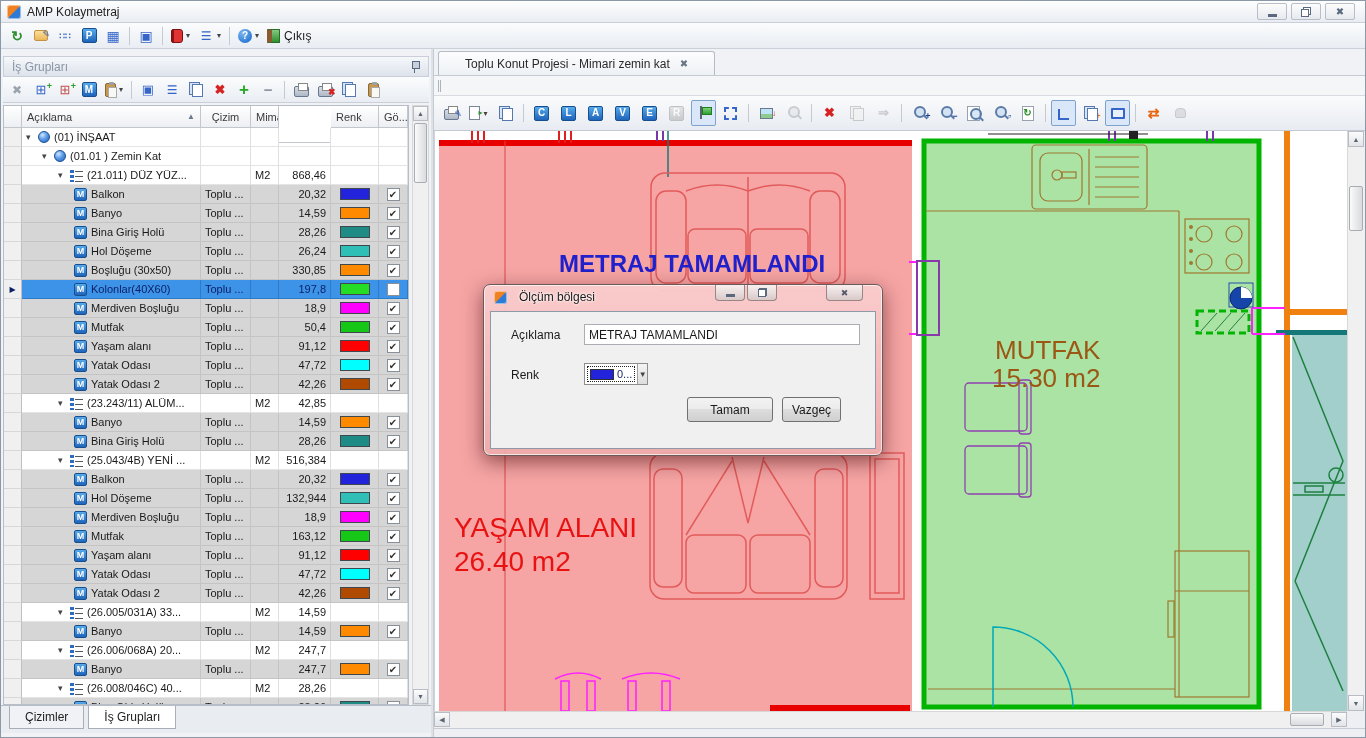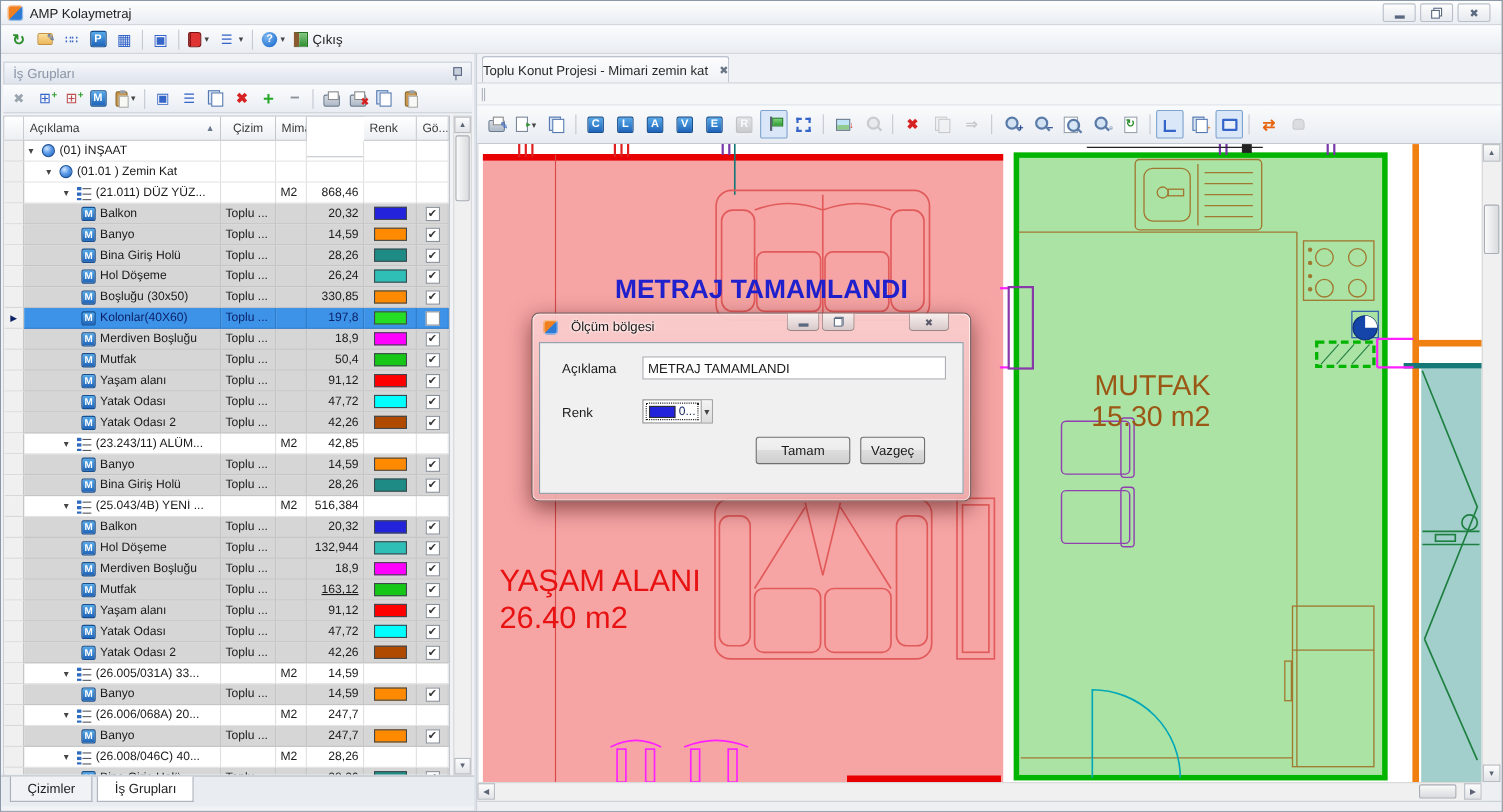--- a/index.html
+++ b/index.html
@@ -144,21 +144,21 @@
   .paneltabs{position:absolute;left:0;right:0;bottom:4px;height:28px;background:#E9EDF2;border-top:1px solid #B8BEC8;
     display:flex;align-items:flex-start;padding-left:6px;}
   .ptab{height:23px;margin:0 2px;padding:0 15px;background:#F0F2F5;border:1px solid #A9AFB9;border-top:none;
     font-size:12px;display:inline-flex;align-items:center;color:#222;}
   .ptab.active{background:#FFFFFF;}
   
   .docarea{position:absolute;left:433px;top:48px;right:0;bottom:0;background:#F0F2F5;}
   .tabbar{position:absolute;left:0;right:0;top:0;height:27px;background:#F0F2F5;border-bottom:1px solid #C5CAD2;
     display:flex;align-items:flex-end;padding-left:4px;}
   .dtab{height:24px;border:1px solid #B5BCC9;border-bottom:none;border-radius:3px 3px 0 0;
-    background:linear-gradient(#FDFDFE,#EEF1F5);padding:0 0;font-size:12px;display:flex;align-items:center;gap:10px;color:#2a2a2a;}
+    background:linear-gradient(#FDFDFE,#EEF1F5);padding:0 26px;font-size:12px;display:flex;align-items:center;gap:10px;color:#2a2a2a;}
   .dtab .x{font-size:10px;color:#6A7585;}
   .substrip{position:absolute;left:0;right:0;top:27px;height:20px;background:#F5F6F8;border-bottom:1px solid #D8DCE2;}
   .grip{position:absolute;left:4px;top:4px;width:3px;height:12px;border-left:1px solid #AEB4BE;border-right:1px solid #AEB4BE;}
   .drawtoolbar{position:absolute;left:0;right:0;top:47px;height:35px;
     background:linear-gradient(#FAFBFC,#E8ECF2);border-bottom:1px solid #C5CAD2;
     display:flex;align-items:center;padding:0 4px;}
   
   .canvaswrap{position:absolute;left:0;top:82px;width:915px;height:580px;background:#FFFFFF;overflow:hidden;border-left:1px solid #D0D4DA;}
   .canvaslabel{position:absolute;white-space:nowrap;line-height:1.05;}
   .vscroll{position:absolute;right:0;top:82px;width:18px;height:580px;background:#F0F0F0;border-left:1px solid #D8D8D8;}
@@ -646,21 +646,21 @@
           </div>
         </div>
         <div class="grow leaf">
           <div class="gcell rowhdr" style="width: 18px;"></div>
           <div class="gcell" style="width: 179px; padding-left: 52px;">
             <span class="mbadge">M</span>
             <span style="overflow: hidden; text-overflow: ellipsis;">Mutfak</span>
           </div>
           <div class="gcell" style="width: 50px;">Toplu ...</div>
           <div class="gcell" style="width: 28px;"></div>
-          <div class="gcell num" style="width: 52px; text-decoration: underline;">163,12</div>
+          <div class="gcell num" style="width: 52px;">163,12</div>
           <div class="gcell" style="width: 48px;">
             <span class="swatch" style="background: rgb(23, 199, 23);"></span>
           </div>
           <div class="gcell" style="width: 29px;">
             <span class="cb">✔</span>
           </div>
         </div>
         <div class="grow leaf">
           <div class="gcell rowhdr" style="width: 18px;"></div>
           <div class="gcell" style="width: 179px; padding-left: 52px;">

